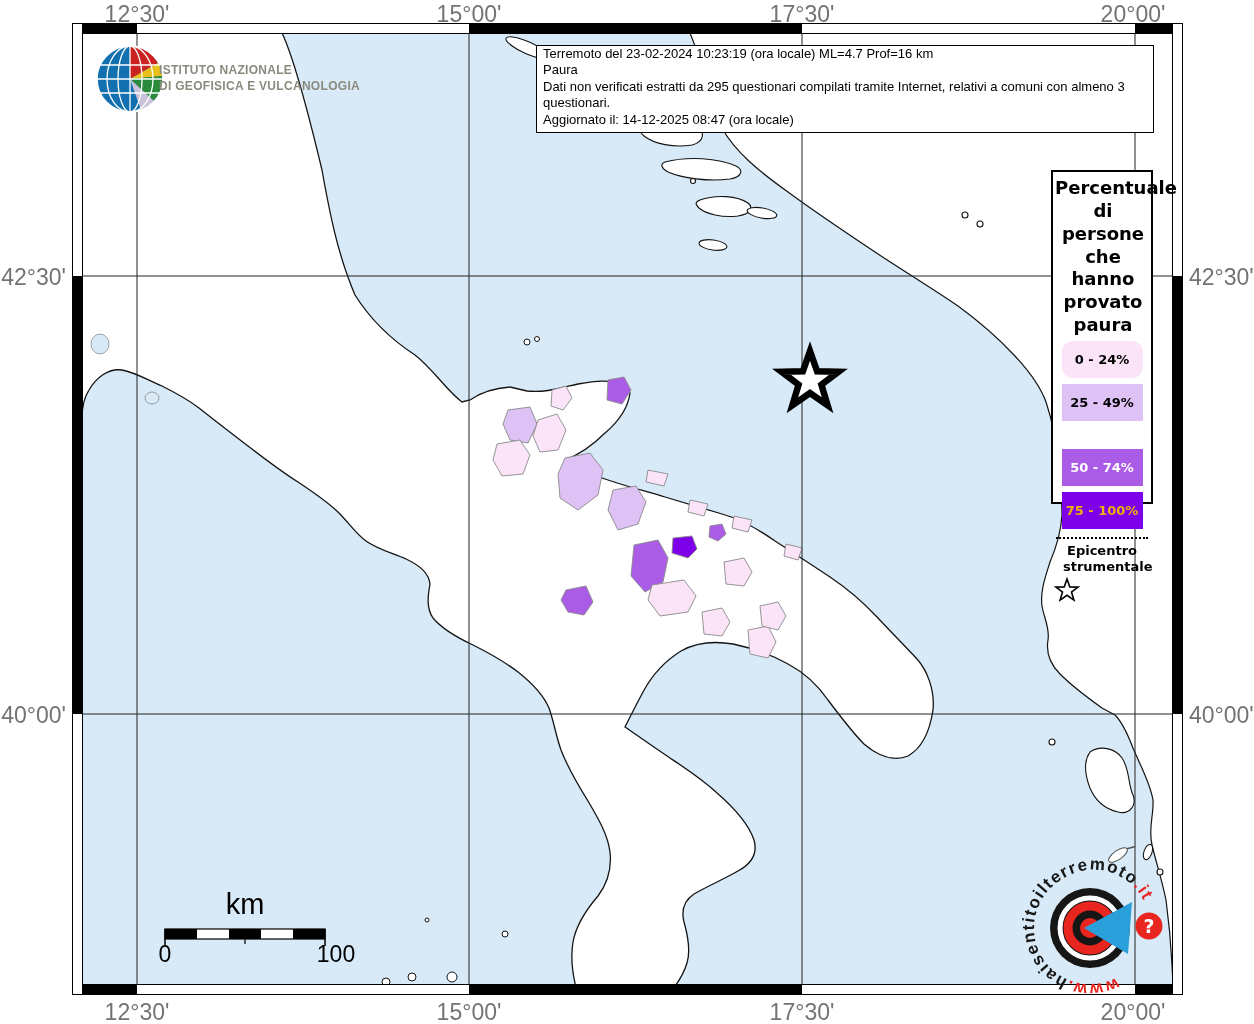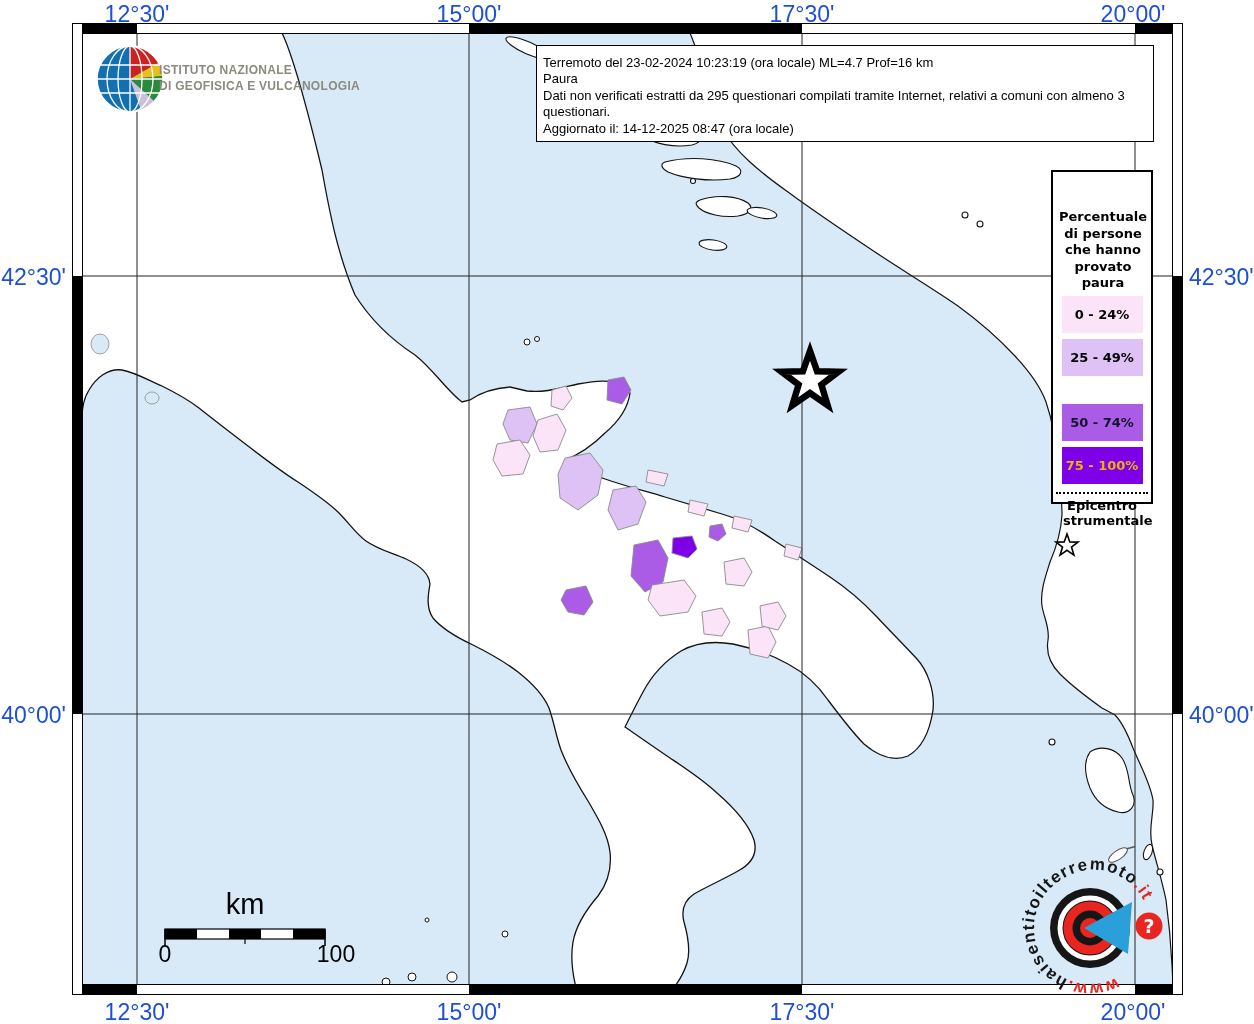--- a/index.html
+++ b/index.html
@@ -1,29 +1,29 @@
 <!DOCTYPE html>
 <html><head>
 <meta charset="utf-8">
 <style>
   html,body{margin:0;padding:0;background:#fff;}
   #stage{position:relative;width:1254px;height:1024px;overflow:hidden;
          font-family:"Liberation Sans",sans-serif;background:#fff;}
   svg{display:block;}
-  .axis-label{position:absolute;font-size:23px;color:#1d4ed8;white-space:nowrap;}
+  .axis-label{position:absolute;font-size:23px;color:#737373;white-space:nowrap;}
   .axis-top,.axis-bottom{transform:translateX(-50%);}
   .axis-left{width:66px;text-align:right;transform:translateY(-50%);}
   .axis-right{transform:translateY(-50%);}
   #title-box{position:absolute;left:536px;top:45px;width:618px;box-sizing:border-box;
-             background:#fff;border:1px solid #000;padding:9px 6px 4px 6px;
+             background:#fff;border:1px solid #000;padding:0 6px 4px 6px;
              font-size:13px;line-height:1.26;color:#000;z-index:30;}
   #legend-box{position:absolute;left:1051px;top:170px;width:102px;height:334px;box-sizing:border-box;
               background:#fff;border:2px solid #000;z-index:30;
               font-family:"DejaVu Sans",sans-serif;text-align:center;}
-  #legend-title{font-size:13px;font-weight:bold;line-height:1.27;padding:5px 0 4px 2px;margin-top:32px;}
+  #legend-title{font-size:18px;font-weight:bold;line-height:1.27;padding:5px 0 4px 2px;}
   .swatch{width:81px;height:37px;margin:0 auto 6px auto;display:flex;
           align-items:center;justify-content:center;
           font-size:13px;font-weight:bold;}
   #legend-divider{border-top:2px dotted #000;margin:8px 3px 4px 3px;}
   #legend-epicenter-label{font-size:13px;font-weight:bold;line-height:1.2;padding:0 10px;}
   #legend-star{margin-top:3px;}
   #ingv-text{position:absolute;left:159px;top:62px;z-index:20;
              font-size:12px;font-weight:600;letter-spacing:.3px;
              color:#8a8a7e;line-height:1.35;white-space:nowrap;}
   #km-label{position:absolute;left:205px;top:888px;width:80px;text-align:center;
@@ -267,23 +267,23 @@
 
   <div id="title-box">
     <div>Terremoto del 23-02-2024 10:23:19 (ora locale) ML=4.7 Prof=16 km</div>
     <div>Paura</div>
     <div>Dati non verificati estratti da 295 questionari compilati tramite Internet, relativi a comuni con almeno 3 questionari.</div>
     <div>Aggiornato il: 14-12-2025 08:47 (ora locale)</div>
   </div>
 
   <div id="legend-box">
     <div id="legend-title">Percentuale di persone che hanno provato paura</div>
-    <div class="swatch" style="background-color: rgb(251, 228, 248); color: rgb(0, 0, 0);">0 - 24%</div>
+    <div class="swatch" style="background-color: rgb(251, 228, 248); color: rgb(0, 0, 0); border-radius: 11px;">0 - 24%</div>
     <div class="swatch" style="background-color: rgb(223, 194, 245); color: rgb(0, 0, 0);">25 - 49%</div>
-    <div class="swatch" style="background-color: rgb(171, 92, 230); color: #0f172a; margin-top: 28px;">50 - 74%</div>
+    <div class="swatch" style="background-color: rgb(171, 92, 230); color: #ffffff; margin-top: 28px;">50 - 74%</div>
     <div class="swatch" style="background-color: rgb(125, 0, 232); color: #eab308;">75 - 100%</div>
     <div id="legend-divider"></div>
     <div id="legend-epicenter-label">Epicentro strumentale</div>
     <svg id="legend-star" width="28" height="26" viewBox="0 0 28 26">
       <polygon points="14,2 16.8,9.9 25.1,10.1 18.5,15.1 20.9,23.1 14,18.3 7.1,23.1 9.5,15.1 2.9,10.1 11.2,9.9" fill="#ffffff" stroke="#000" stroke-width="1.6" stroke-linejoin="miter"></polygon>
     </svg>
   </div>
 
   <div id="ingv-text">
     <div>ISTITUTO NAZIONALE</div>

